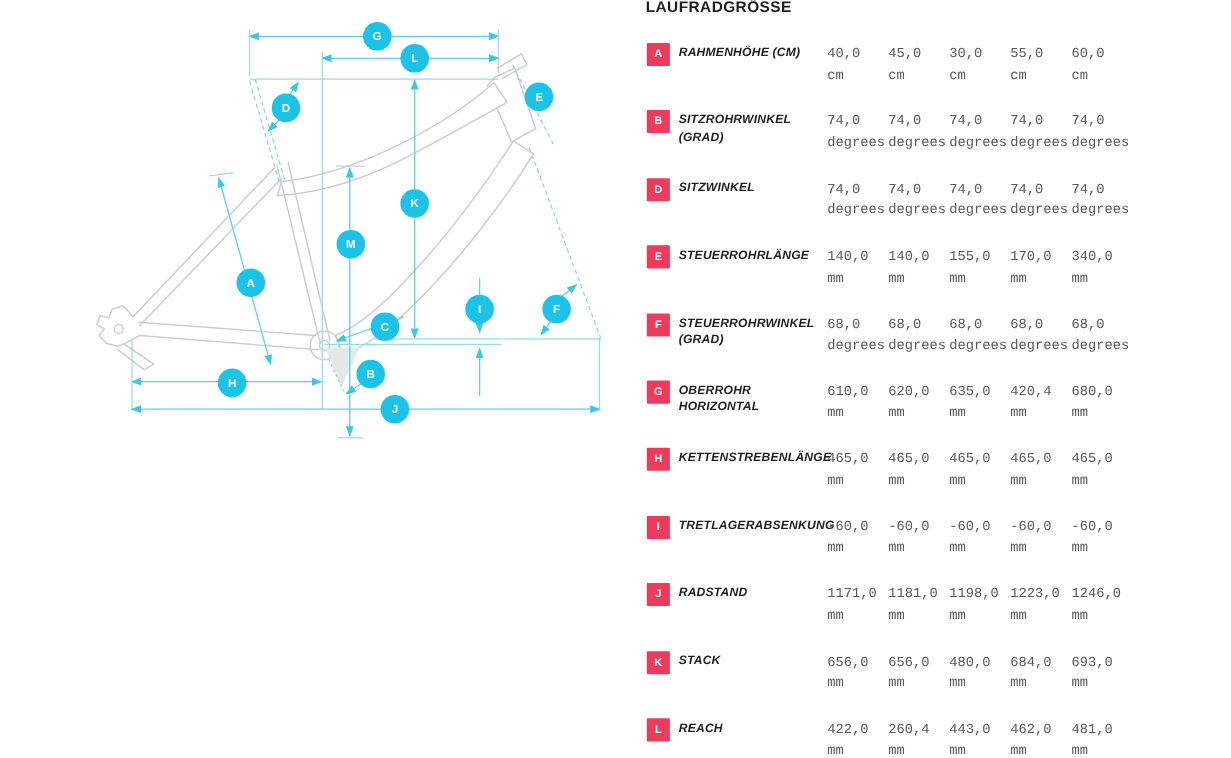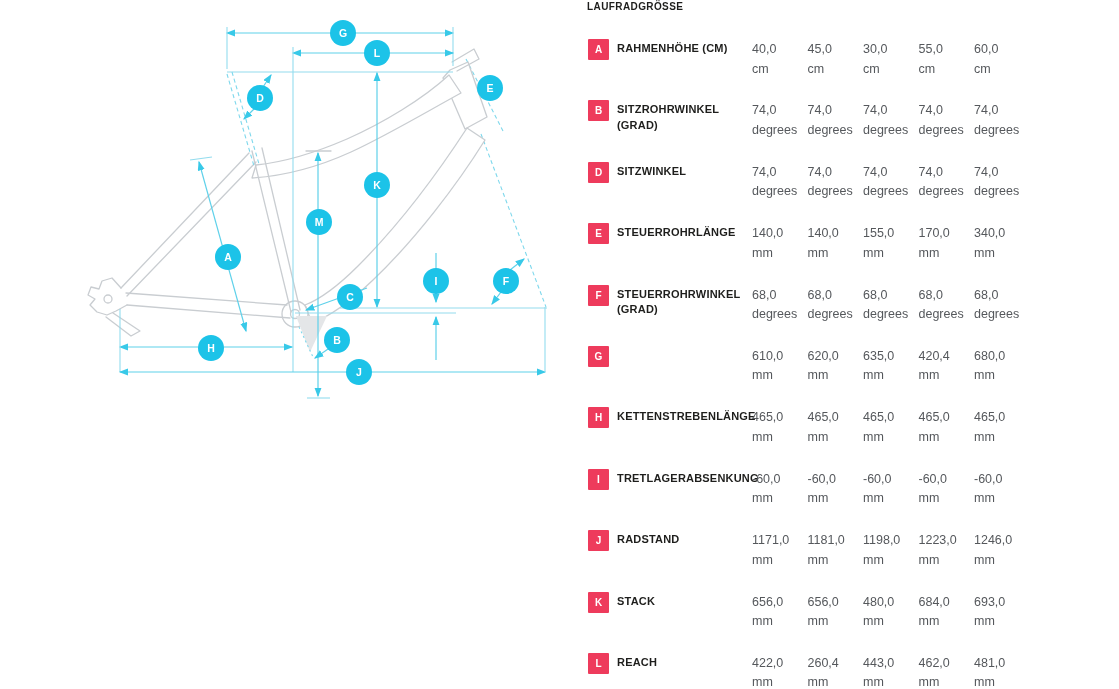--- a/index.html
+++ b/index.html
@@ -15,31 +15,31 @@
   .dim-light{stroke:#93dcee;stroke-width:1.1;fill:none;}
   .dim-dash{stroke:#7fd8ec;stroke-width:1.1;fill:none;stroke-dasharray:4 3;}
   .dim-dot{stroke:#7fd8ec;stroke-width:1.1;fill:none;stroke-dasharray:2 3;}
   .wedge{fill:#e4e6e8;stroke:none;}
   .callout-circle{fill:#1cc3e8;stroke:none;}
   .callout-text{fill:#ffffff;font-size:10.5px;font-weight:bold;text-anchor:middle;
                 font-family:"Liberation Sans",sans-serif;}
 
   
   .geo-table{position:absolute;left:586px;top:0;width:533px;height:689px;}
-  .geo-header{position:absolute;left:1px;top:0;font-size:10px;font-weight:bold;
+  .geo-header{position:absolute;left:1px;top:0;font-size:14px;font-weight:bold;
               color:#1e1e1c;letter-spacing:.4px;line-height:13px;}
   .geo-rows{position:absolute;left:0;top:38px;width:533px;}
   .geo-row{position:relative;height:61.4px;}
   .badge{position:absolute;left:2px;top:1px;width:21px;height:21px;border-radius:1px;
          color:#fff;font-size:10px;font-weight:bold;display:flex;
          align-items:center;justify-content:center;}
   .label{position:absolute;left:31px;top:3px;width:128px;font-size:11px;font-weight:bold;
-         color:#1e1e1c;line-height:15.5px;letter-spacing:.2px;white-space:pre-line;}
+         color:#1e1e1c;line-height:15.5px;letter-spacing:.2px;white-space:pre-line;font-style:italic;}
   .cells{position:absolute;left:166px;top:2px;display:flex;}
-  .cell{width:55.5px;font-size:12.5px;color:#55585c;line-height:19.5px;}
+  .cell{width:55.5px;font-size:12.5px;color:#55585c;line-height:19.5px;font-family:Liberation Mono, monospace;}
   .cell .num,.cell .unit{display:block;}
 </style>
 </head>
 <body>
 
 <div class="diagram-wrap">
   <svg width="565" height="420" viewBox="0 0 565 420">
     <defs>
       <marker id="ar" markerWidth="9" markerHeight="7" refX="7" refY="3" orient="auto">
         <path d="M0,0 L8,3 L0,6 Z" fill="#38c9e8"></path>
@@ -295,20 +295,22 @@
       </div>
       <div class="cell">
         <span class="num">68,0</span>
             <span class="unit">degrees</span>
       </div>
     </div>
   </div>
 
   <div class="geo-row">
     <div class="badge" style="background: rgb(238, 59, 92);">G</div>
+    <div class="label">OBERROHR
+HORIZONTAL</div>
     <div class="cells">
       <div class="cell">
         <span class="num">610,0</span>
             <span class="unit">mm</span>
       </div>
       <div class="cell">
         <span class="num">620,0</span>
             <span class="unit">mm</span>
       </div>
       <div class="cell">

